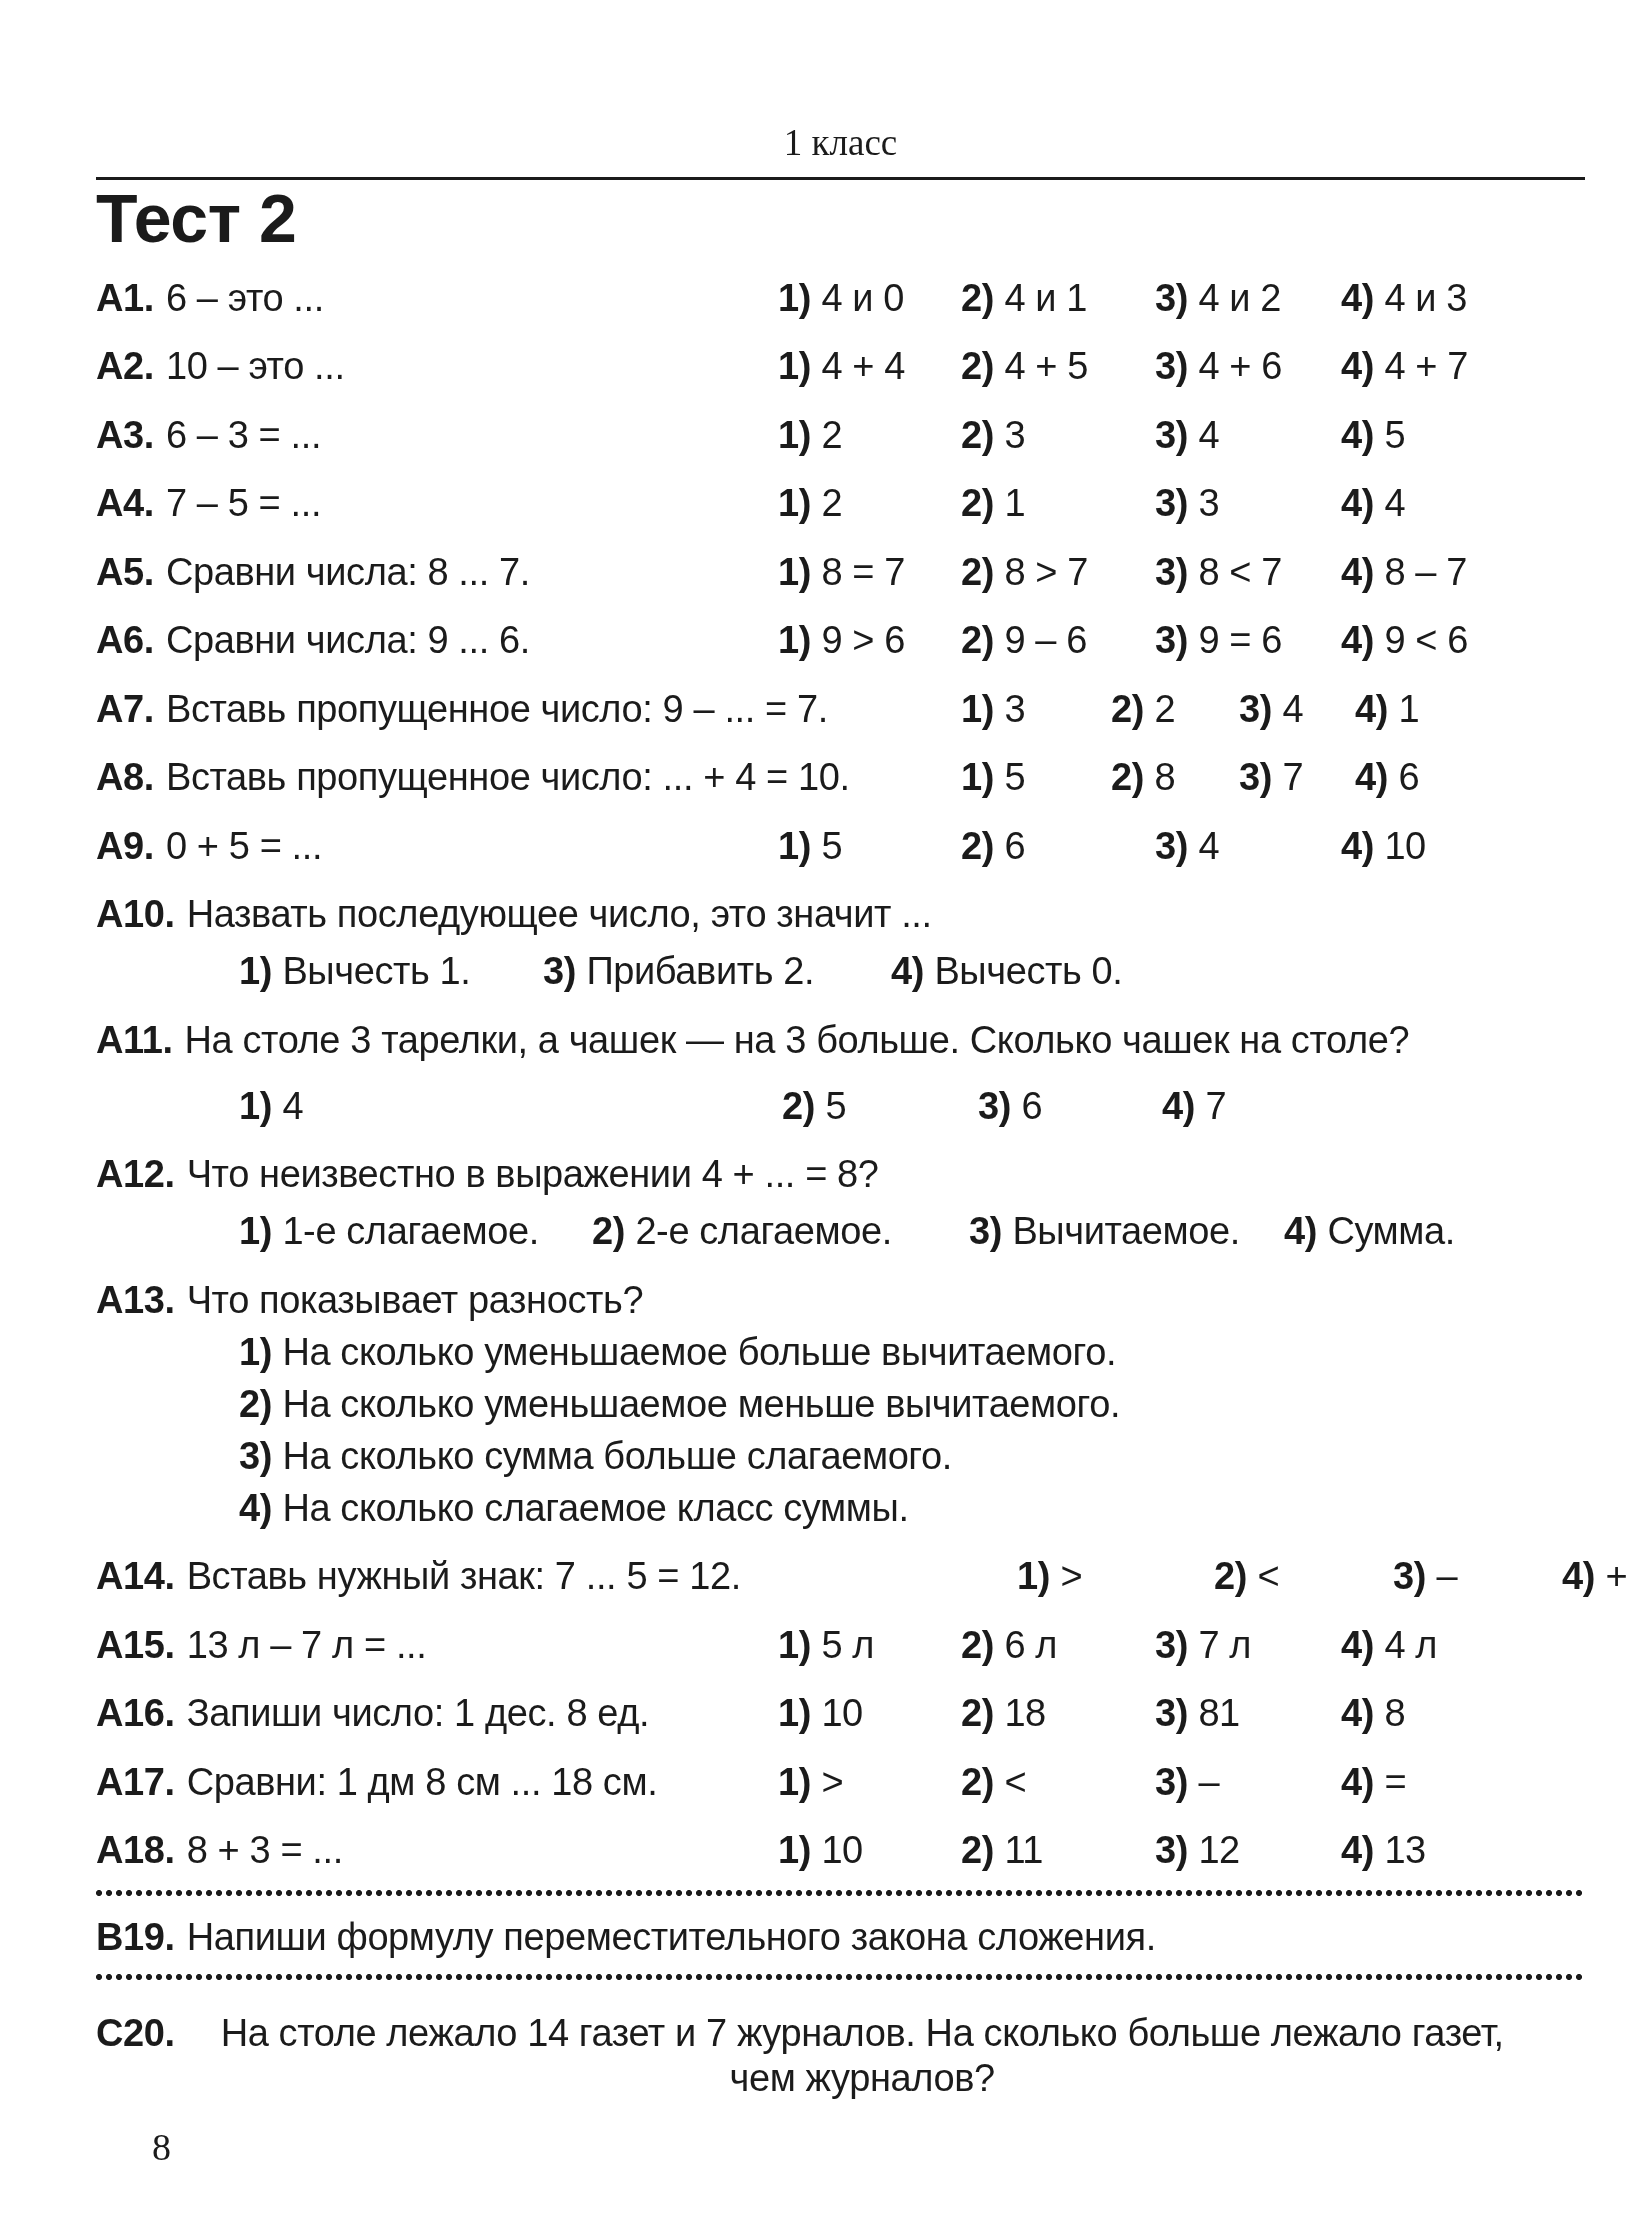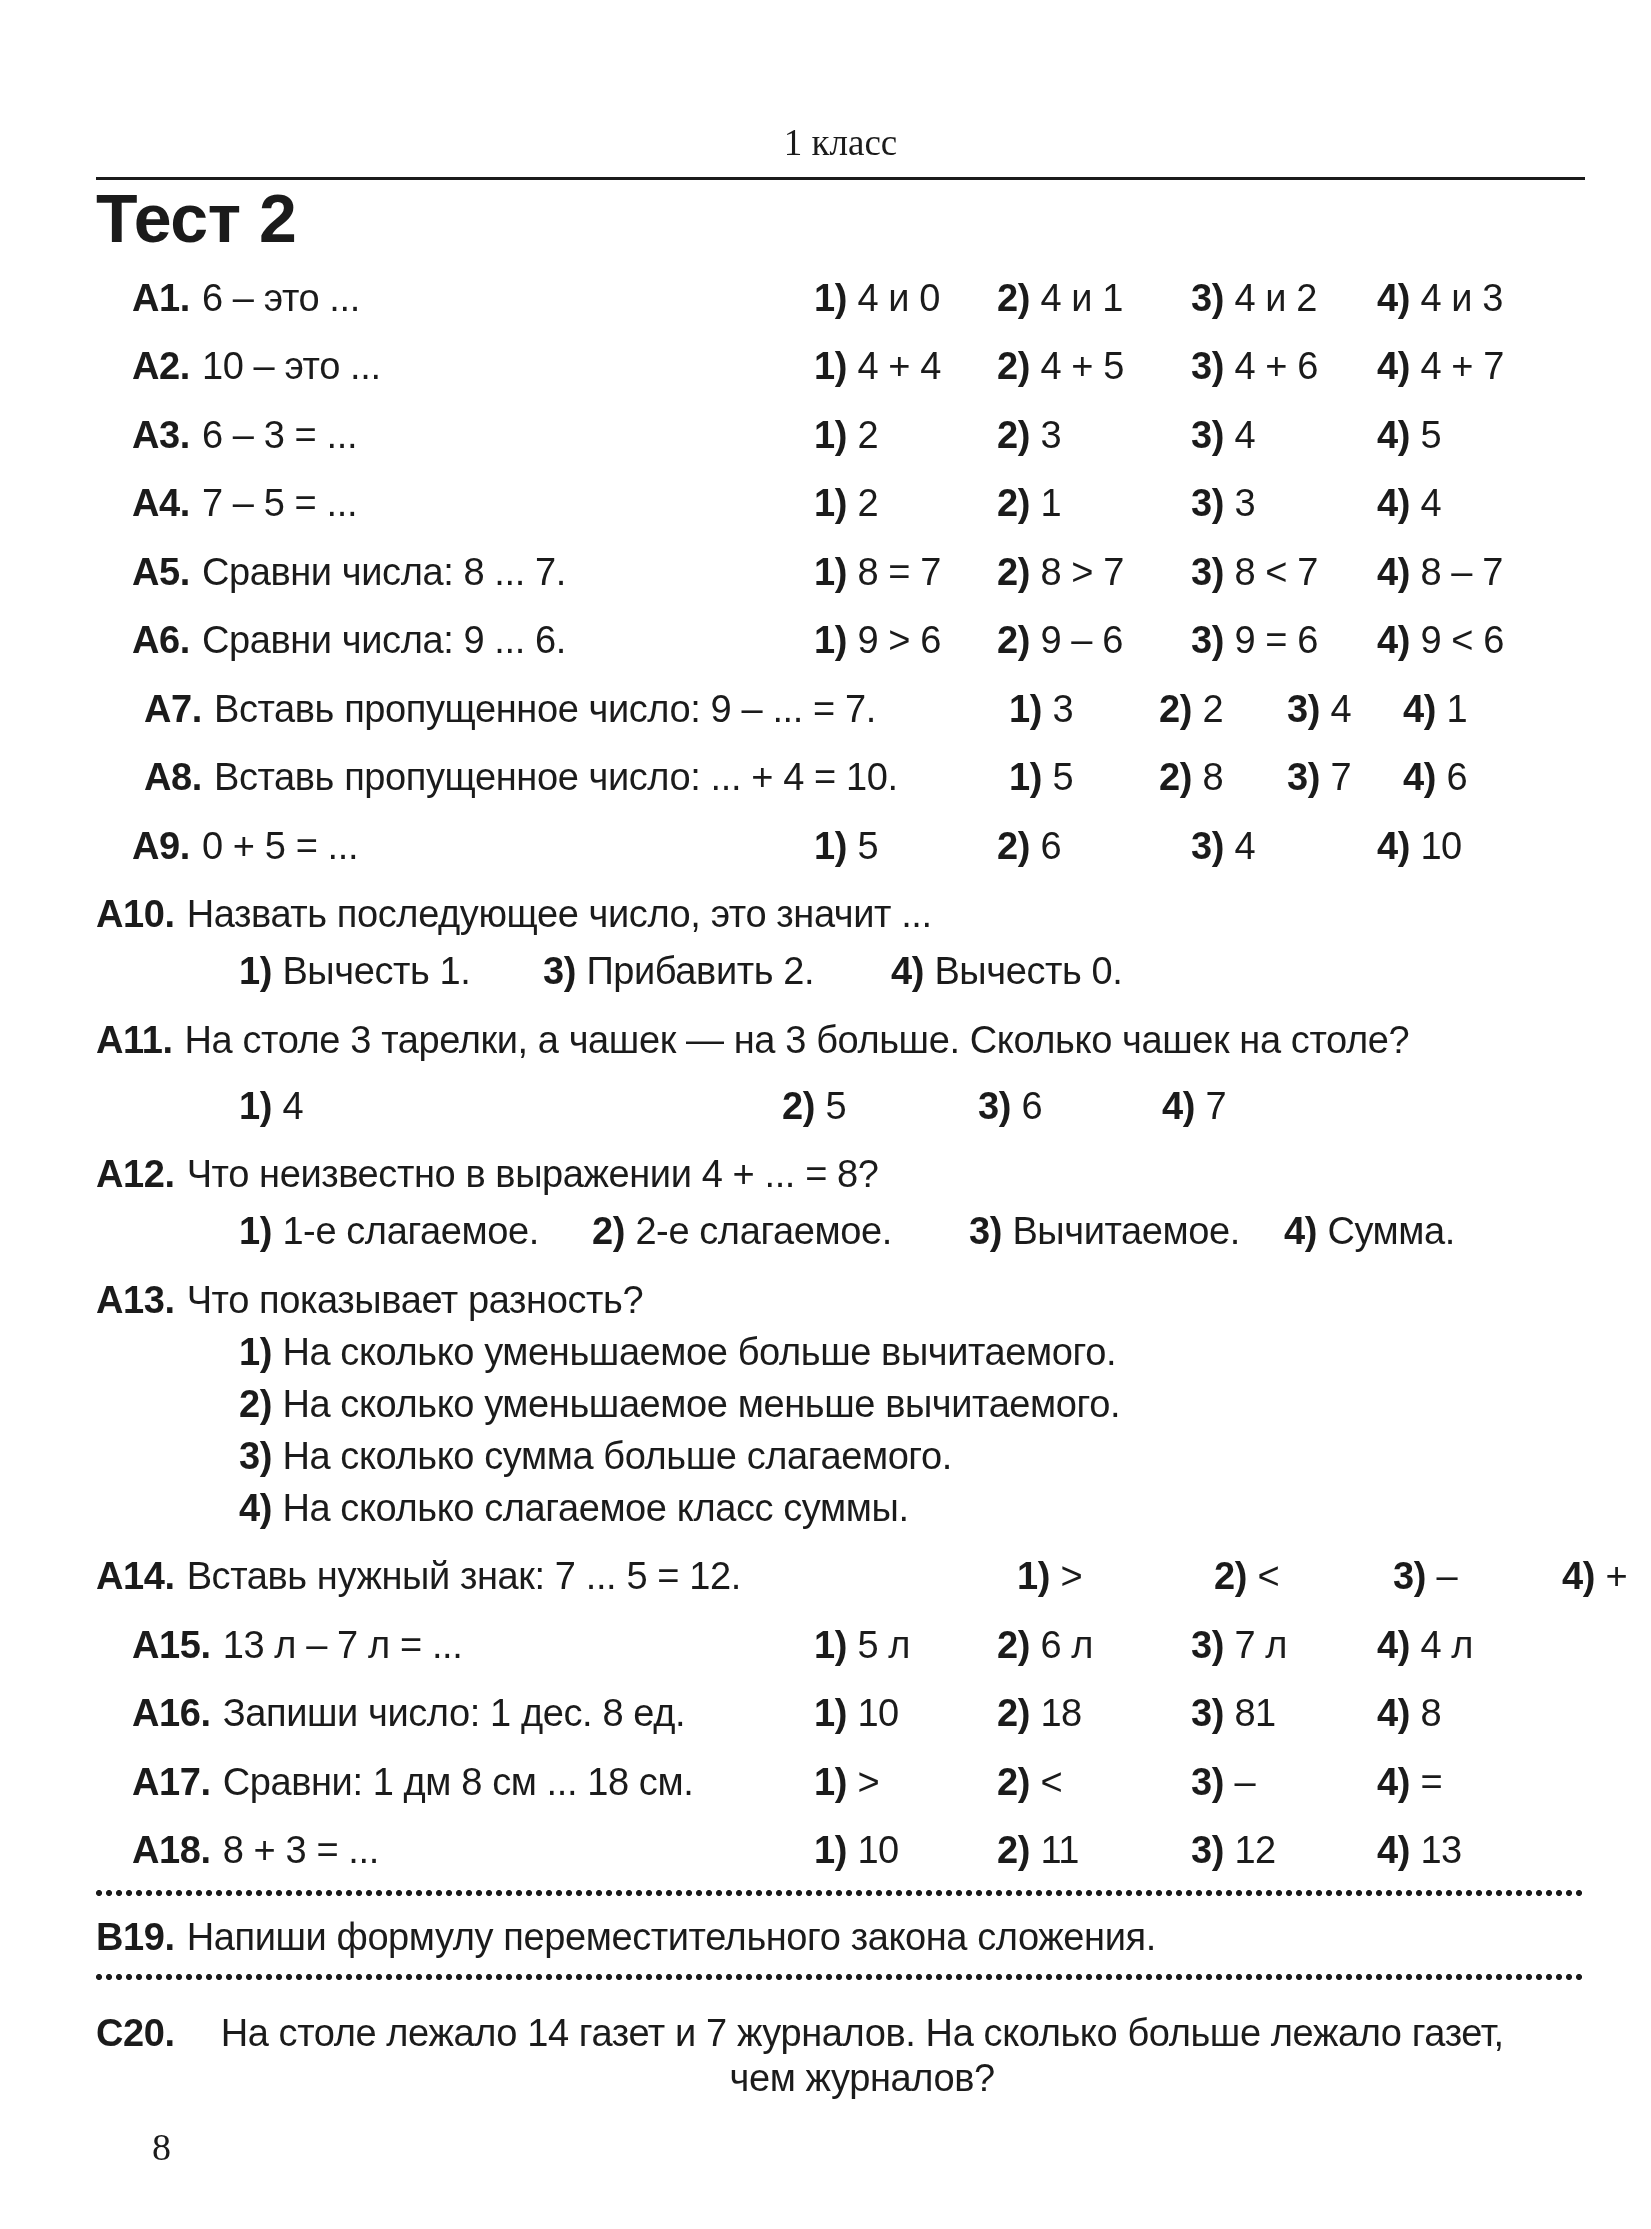--- a/index.html
+++ b/index.html
@@ -17,22 +17,22 @@
   }
   .rule { height: 2.6px; background: #1b1b1b; margin-top: 12px; }
   .title { font-size: 68px; line-height: 63px; font-weight: 700; margin: 7px 0 26px 0; letter-spacing: -0.4px; }
 
   .q { line-height: 45px; margin-bottom: 23.5px; }
   .m0 { margin-bottom: 0; }
   .q-main { display: flex; }
   .q-id { font-weight: 700; margin-right: 12px; white-space: nowrap; }
   .row .q-text, .row-t7 .q-text, .row-t14 .q-text { white-space: nowrap; }
 
-  .row    { display: grid; grid-template-columns: 682px 183px 194px 186px auto; margin-left: 36px; }
-  .row-t7 { display: grid; grid-template-columns: 865px 150px 128px 116px auto; margin-left: 48px; }
+  .row    { display: grid; grid-template-columns: 682px 183px 194px 186px auto; }
+  .row-t7 { display: grid; grid-template-columns: 865px 150px 128px 116px auto; }
   .row-t14{ display: grid; grid-template-columns: 873px 149px 131px 121px auto; gap: 48px; }
 
   .opt { white-space: nowrap; }
   .opt-n { font-weight: 700; margin-right: 10.4px; }
 
   .opts-grid10 { display: grid; padding-left: 143px; grid-template-columns: 304px 348px 343px auto; margin-top: 12px; }
   .opts-grid11 { display: grid; padding-left: 143px; grid-template-columns: 543px 196px 184px auto; margin-top: 21px; }
   .opts-grid12 { display: grid; padding-left: 143px; grid-template-columns: 353px 377px 315px auto; margin-top: 12px; }
   .opts-stack .opt { display: block; padding-left: 143px; margin-top: 7px; white-space: normal; }
 

